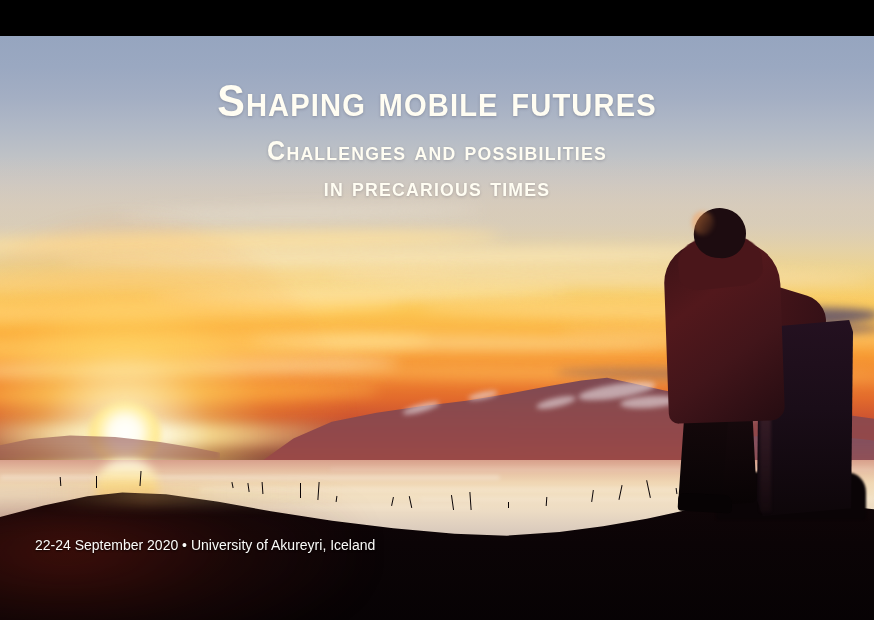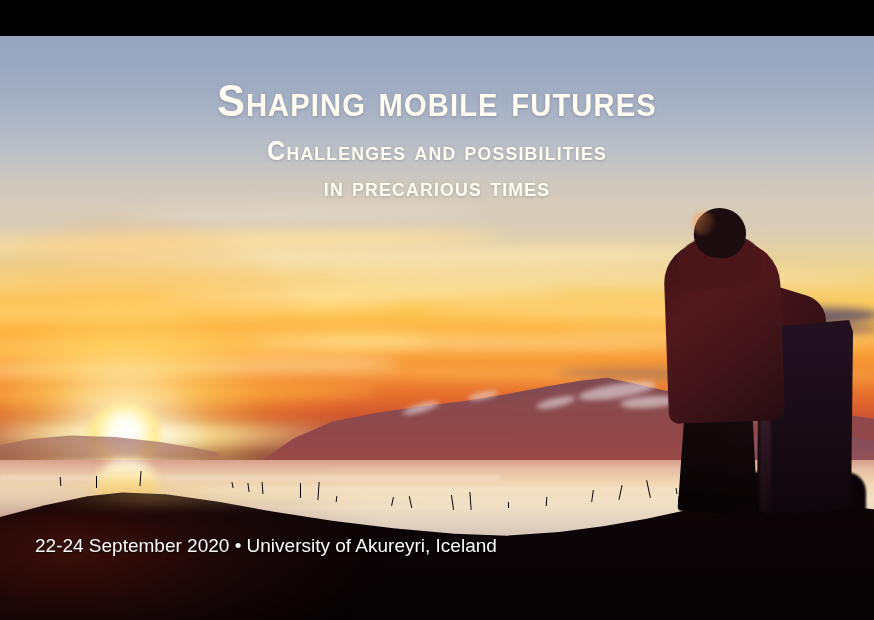--- a/index.html
+++ b/index.html
@@ -319,21 +319,21 @@
   .footer-block {
     position:absolute; left:35px; top:496px; width:700px;
     pointer-events:none;
   }
   .footer-l1 {
     font-size:17.5px; font-weight:700; color:#fdfdfb;
     line-height:23px; letter-spacing:.05px;
     text-shadow:0 1px 2px rgba(0,0,0,.7);
   }
   .footer-l2 {
-    font-size:19px; font-weight:400; color:#fbfbf9;
+    font-size:14px; font-weight:400; color:#fbfbf9;
     line-height:23px; margin-top:2px;
     text-shadow:0 1px 2px rgba(0,0,0,.7);
   }
   .footer-l3 {
     font-size:17px; font-weight:400; color:#fbfbf9;
     line-height:23px; margin-top:22px;
     text-shadow:0 1px 2px rgba(0,0,0,.7);
   }
 </style>
 </head>

